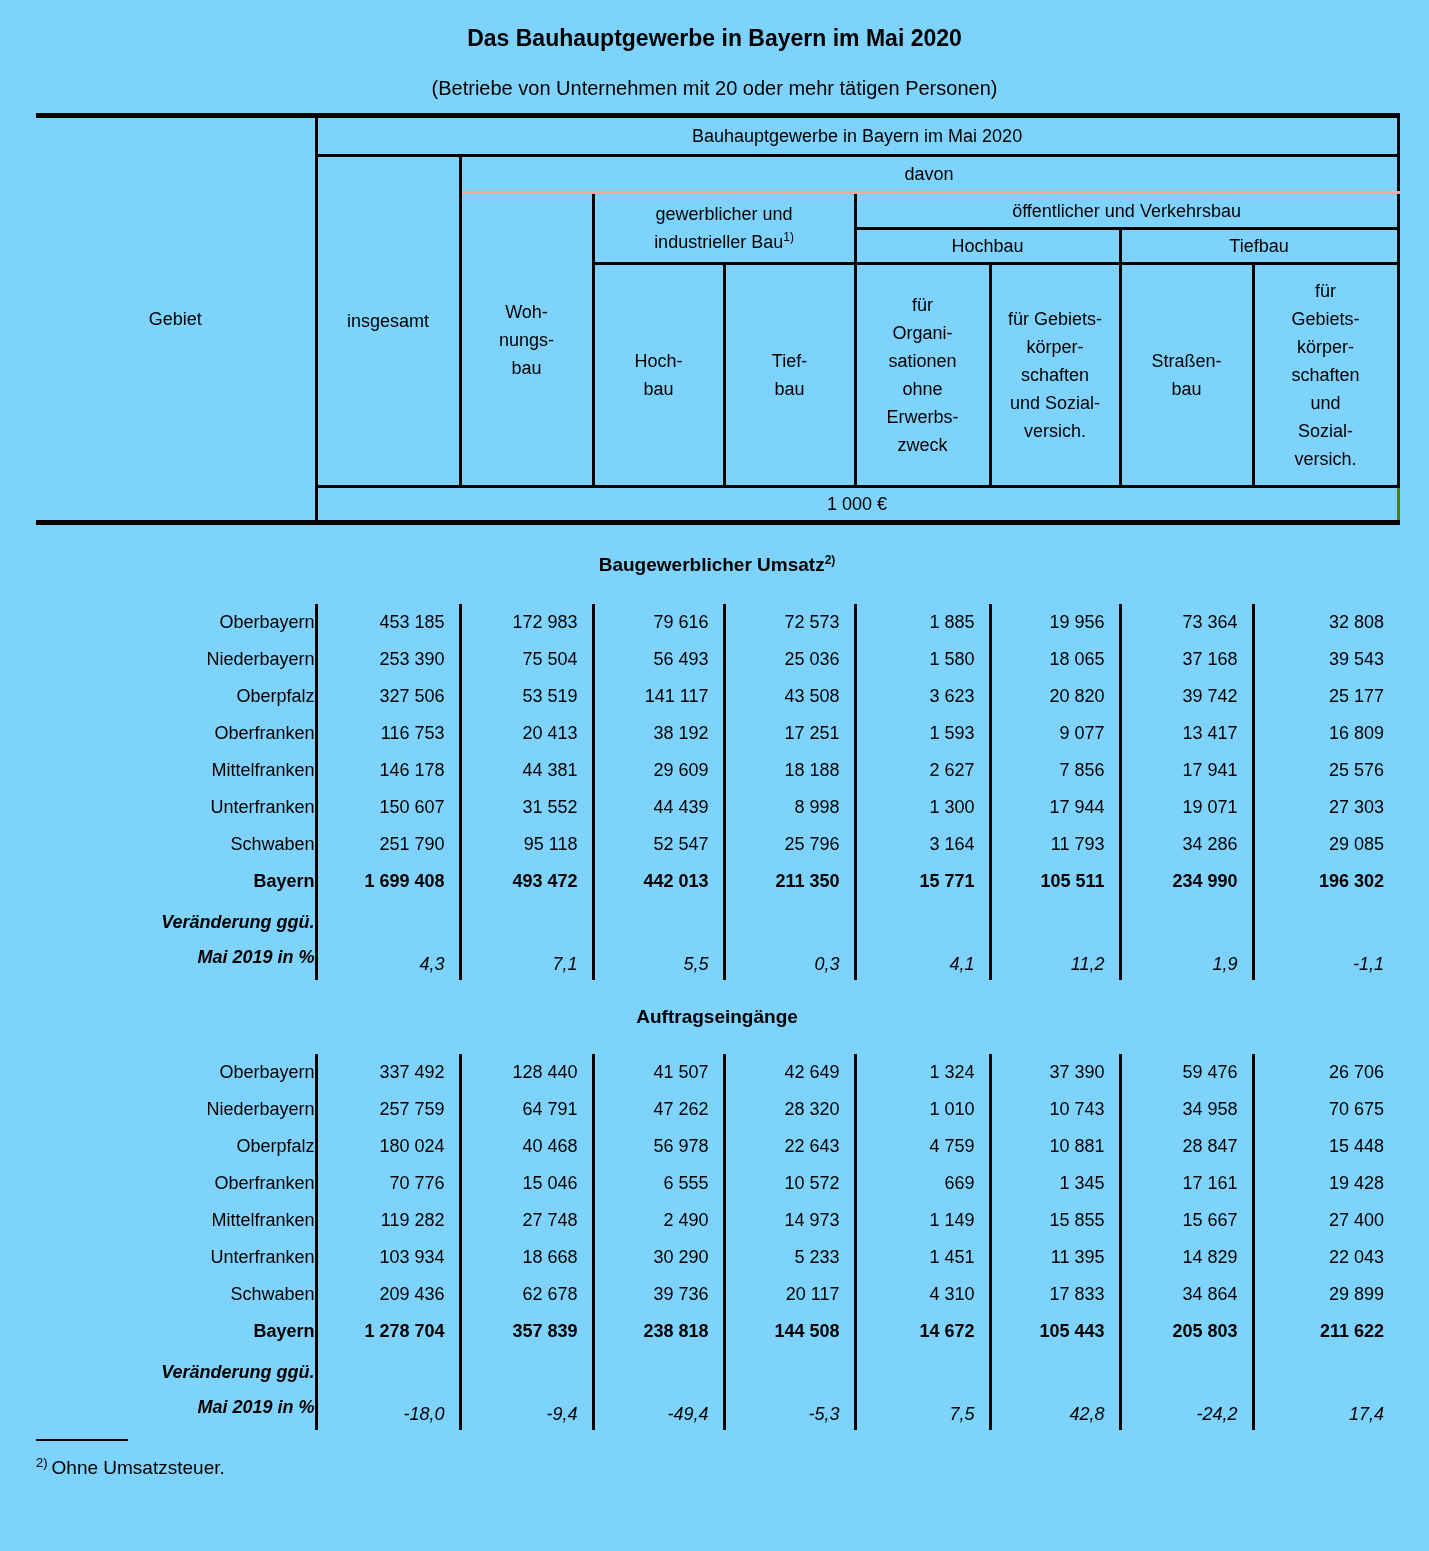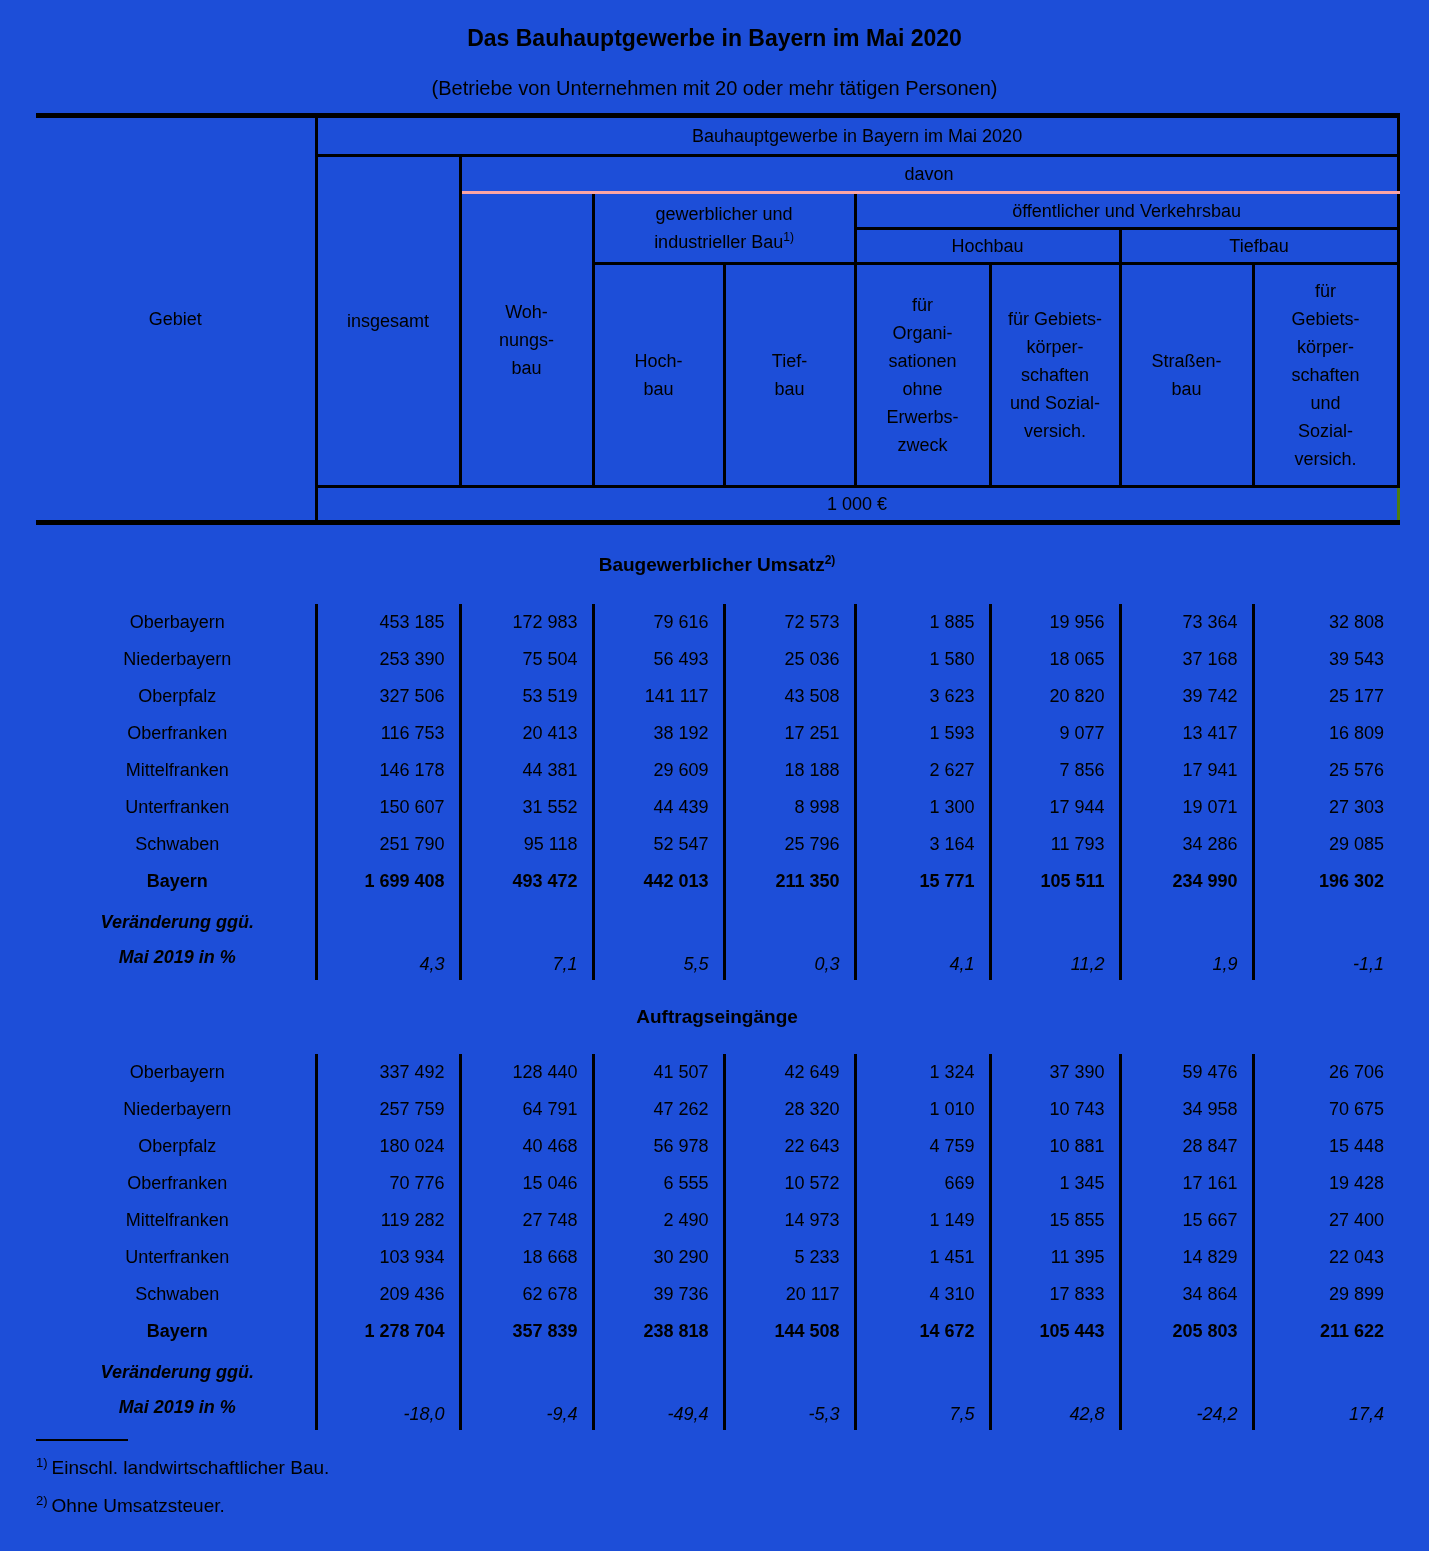--- a/index.html
+++ b/index.html
@@ -1,17 +1,17 @@
 <!DOCTYPE html>
 <html><head>
 <meta charset="utf-8">
 <style>
   html,body { margin:0; padding:0; background:#ffffff; }
   .page {
-    position:relative; width:1429px; height:1551px; background:#1d4ed8;
+    position:relative; width:1429px; height:1551px; background:#7dd3fc;
     font-family:"Liberation Sans", sans-serif; color:#000; overflow:hidden;
   }
   .doc-title { padding-top:25px; text-align:center; font-size:23px; font-weight:bold; line-height:27px; }
   .doc-subtitle { margin-top:24px; text-align:center; font-size:20px; line-height:24px; }
 
   table.stat-table {
     margin:13px 0 0 36px; width:1362px; table-layout:fixed; border-collapse:collapse;
     border-top:5px solid #000;
   }
   th, td { padding:0; margin:0; font-weight:normal; }
@@ -37,21 +37,21 @@
   tr.rE th.leaf.last { border-right:3px solid #000; }
   th.unit         { border-bottom:5px solid #000; border-right:3px solid #4d7c0f; }
 
   sup { font-size:12px; vertical-align:super; line-height:0; }
 
   tr.section-title-row td { text-align:center; font-weight:bold; font-size:19px; vertical-align:middle; }
   tr.section-title-row.s0 td { height:79px; }
   tr.section-title-row.s1 td { height:74px; }
 
   tr.data-row td { height:37px; font-size:18px; vertical-align:middle; }
-  td.label { text-align:center; padding-left:4px; }
+  td.label { text-align:right; padding-left:4px; }
   td.num   { text-align:right; padding-right:14px; border-left:3px solid #000; }
   tr.total td { font-weight:bold; }
 
   tr.change-row td { font-size:18px; font-style:italic; vertical-align:bottom; padding-bottom:5px; height:75px; }
   td.change-label { white-space:pre-line; line-height:35px;font-weight:bold; }
 
   .footnotes { margin-left:36px; font-size:19px; }
   .fn-sep { width:92px; border-top:2px solid #000; margin-top:9px; }
   .footnote { margin-top:16px; line-height:22px; }
   .footnote sup { margin-right:4px; font-size:13px; }
@@ -333,19 +333,18 @@
           <td class="num">7,5</td>
           <td class="num">42,8</td>
           <td class="num">-24,2</td>
           <td class="num">17,4</td>
         </tr>
       </tbody>
   </table>
 
   <div class="footnotes">
     <div class="fn-sep"></div>
-    <div class="footnote"><sup>1)</sup><span>Einschl. landwirtschaftlicher Bau.</span></div>
     <div class="footnote"><sup>2)</sup><span>Ohne Umsatzsteuer.</span></div>
   </div>
 
   <div class="copyright">© Bayerisches Landesamt für Statistik</div>
 
 </div>
 
 </body></html>

